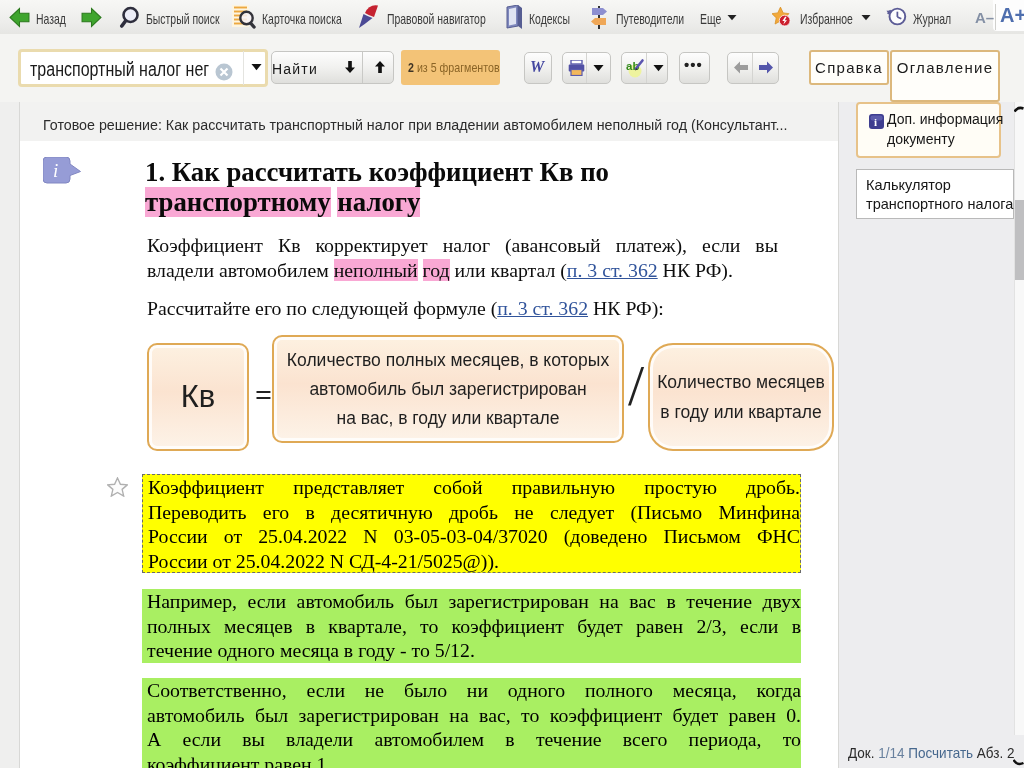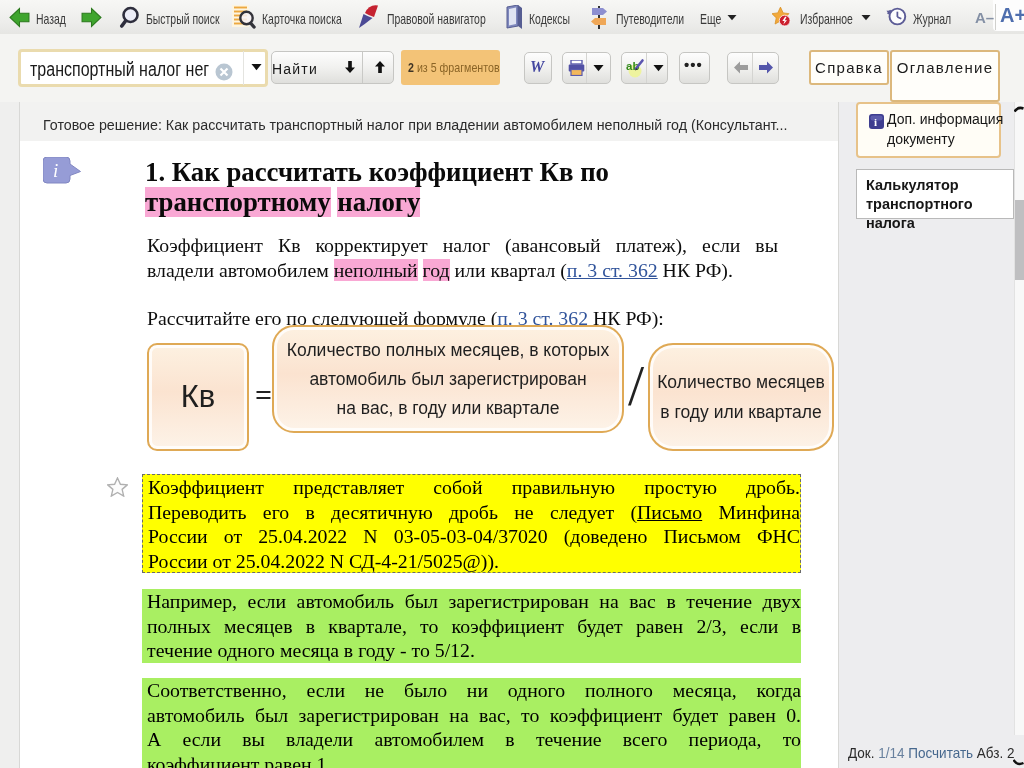--- a/index.html
+++ b/index.html
@@ -184,37 +184,37 @@
   <svg class="abs" style="left:43px;top:157px" width="40" height="27" viewBox="0 0 40 27">
       <path d="M4 0 h19 a4 4 0 0 1 4 4 v3 l10.5 7.5 -10.5 4 v3.5 a4 4 0 0 1 -4 4 h-19 a4 4 0 0 1 -4 -4 v-18 a4 4 0 0 1 4 -4 z" fill="#969cd6" stroke="#8187c2" stroke-width="1"></path>
       <text x="10" y="20" font-family="Liberation Serif" font-size="19" font-style="italic" fill="#fff">i</text>
     </svg>
   <div class="abs serif" style="left:145px;top:158px;width:660px;font-size:26.8px;font-weight:bold;line-height:29.5px;color:#0a0a0a;">1. Как рассчитать коэффициент Кв по<br><span class="hl">транспортному</span> <span class="hl">налогу</span></div>
 
   <div class="para" style="top:233px;">
     <div class="jline">Коэффициент Кв корректирует налог (авансовый платеж), если вы</div>
     <div>владели автомобилем <span class="hl">неполный</span> <span class="hl">год</span> или квартал (<span class="doclink">п. 3 ст. 362</span> НК РФ).</div>
   </div>
-  <div class="para" style="top:296px;margin-top:10px;">
+  <div class="para" style="top:296px;">
     <div>Рассчитайте его по следующей формуле (<span class="doclink">п. 3 ст. 362</span> НК РФ):</div>
   </div>
 
   <div class="fbox" style="left:147px;top:343px;width:102px;height:108px;font-size:31px;">Кв</div>
   <div class="abs serif" style="left:255px;top:378px;font-size:30px;font-weight:bold;color:#222;">=</div>
-  <div class="fbox" style="left:272px;top:325px;width:352px;height:108px;font-size:17.5px;line-height:29px;border-radius:22px;">Количество полных месяцев, в которых<br>автомобиль был зарегистрирован<br>на вас, в году или квартале</div>
+  <div class="fbox" style="left:272px;top:335px;width:352px;height:108px;font-size:17.5px;line-height:29px;">Количество полных месяцев, в которых<br>автомобиль был зарегистрирован<br>на вас, в году или квартале</div>
   <div class="abs serif" style="left:628px;top:352px;font-size:58px;color:#222;">/</div>
   <div class="fbox" style="left:648px;top:343px;width:186px;height:108px;font-size:17.5px;line-height:30px;border-radius:25px;">Количество месяцев<br>в году или квартале</div>
 
   <svg class="abs" style="left:107px;top:477px" width="21" height="20" viewBox="0 0 23 22">
       <polygon points="11.5,1 14.7,8 22.3,8.6 16.6,13.6 18.3,21 11.5,17 4.7,21 6.4,13.6 0.7,8.6 8.3,8" fill="#fcfcfc" stroke="#b0b0b0" stroke-width="1.5"></polygon>
     </svg>
 
   <div class="hlblock" style="top:474px;height:99px;background:#ffff00;border:1px dashed #6b6b6b;">
     <div class="jline">Коэффициент представляет собой правильную простую дробь.</div>
-    <div class="jline">Переводить его в десятичную дробь не следует (<span style="text-decoration:underline;margin-top:15px;">Письмо</span> Минфина</div>
+    <div class="jline">Переводить его в десятичную дробь не следует (<span style="margin-top:15px;">Письмо</span> Минфина</div>
     <div class="jline">России от 25.04.2022 N 03-05-03-04/37020 (доведено Письмом ФНС</div>
     <div>России от 25.04.2022 N СД-4-21/5025@)).</div>
   </div>
 
   <div class="hlblock" style="top:589px;height:74px;background:#a9ef62;">
     <div class="jline">Например, если автомобиль был зарегистрирован на вас в течение двух</div>
     <div class="jline">полных месяцев в квартале, то коэффициент будет равен 2/3, если в</div>
     <div>течение одного месяца в году - то 5/12.</div>
   </div>
   <div class="hlblock" style="top:678px;height:98px;background:#a9ef62;">
@@ -225,21 +225,21 @@
   </div>
 
   <div class="abs" style="left:856px;top:102px;width:145px;height:56px;border:2px solid #e7c289;border-radius:4px;background:#fffdf6;"></div>
   <svg class="abs" style="left:869px;top:114px" width="15" height="15" viewBox="0 0 15 15">
       <rect x="0" y="0" width="15" height="15" rx="3" fill="#3e3e90"></rect>
       <rect x="1.5" y="1.5" width="12" height="5" rx="2" fill="#5c5cab"></rect>
       <text x="5" y="12" font-family="Liberation Serif" font-size="11" font-weight="bold" fill="#fff">i</text>
     </svg>
   <div class="abs" style="left:887px;top:110px;font-size:14px;line-height:19.5px;color:#161616;">Доп. информация<br>документу</div>
   <div class="abs" style="left:856px;top:169px;width:158px;height:50px;border:1px solid #b9b9b9;background:#fff;"></div>
-  <div class="abs" style="left:866px;top:176px;font-size:14.5px;line-height:19px;color:#161616;font-weight:bold;">Калькулятор<br>транспортного налога</div>
+  <div class="abs" style="left:866px;top:176px;font-size:14.5px;line-height:19px;color:#161616;">Калькулятор<br>транспортного налога</div>
 
   <div class="abs" style="left:1014px;top:102px;width:10px;height:633px;background:#f8f8f8;border-left:1px solid #e2e2e2;"></div>
   <svg class="abs" style="left:1014px;top:104px" width="10" height="10" viewBox="0 0 10 10">
       <path d="M0.5 7.5 Q4 2.5 9.5 4.5" stroke="#111" stroke-width="2.6" fill="none"></path>
     </svg>
   <div class="abs" style="left:1015px;top:200px;width:9px;height:80px;background:#bfbfc1;"></div>
 
   <div class="abs" style="left:848px;top:744px;font-size:15px;color:#2b2b2b;white-space:nowrap;transform:scaleX(0.9);transform-origin:0 0;">Док. <span style="color:#68809e;">1/14</span> <span style="color:#47688e;">Посчитать</span> Абз. 2</div>
   <svg class="abs" style="left:1013px;top:759px" width="11" height="9" viewBox="0 0 11 9">
       <path d="M0.5 1 Q4.5 7 10.5 4" stroke="#111" stroke-width="2.4" fill="none"></path>

